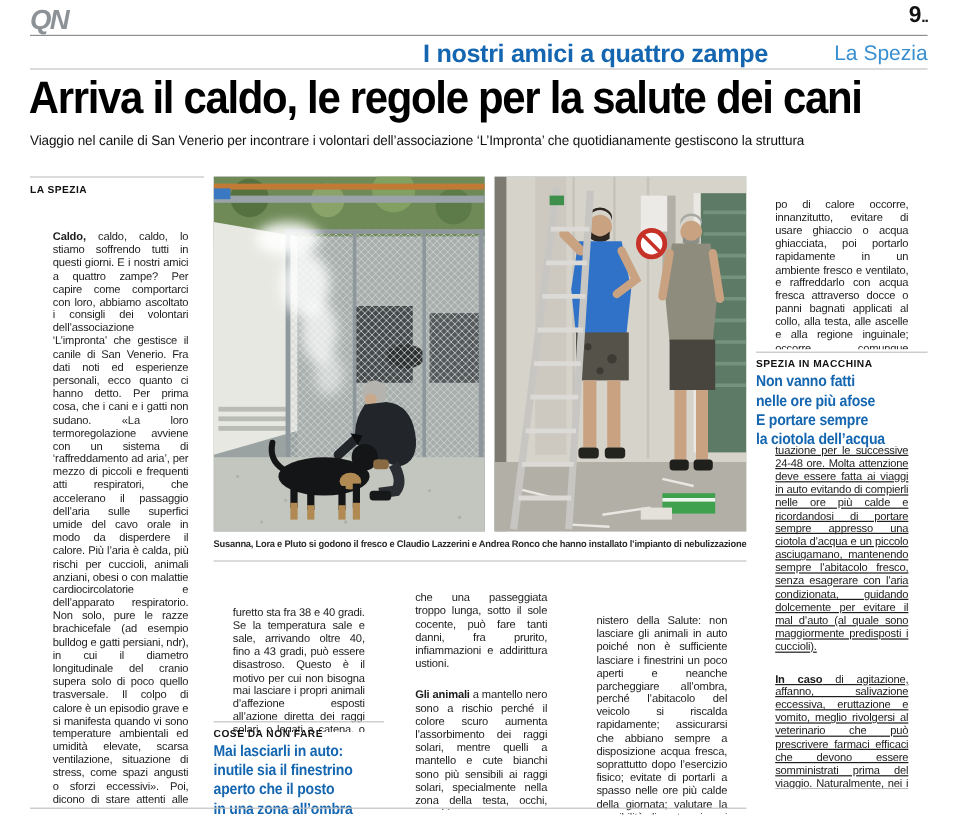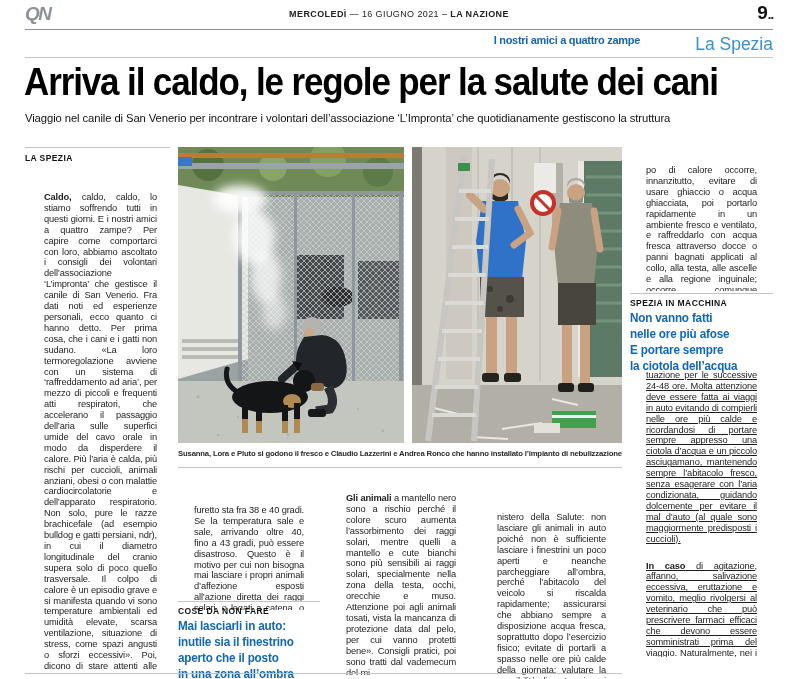--- a/index.html
+++ b/index.html
@@ -6,28 +6,28 @@
   .page {
     position:relative; width:798px; height:679px; background:#fff;
     font-family:"Liberation Sans", sans-serif; color:#1c1c1c; overflow:hidden;
   }
   :root { --accent-blue:#1566b0; --edition-blue:#3a8fd1; }
   .abs { position:absolute; }
   .rule { position:absolute; height:1px; background:#c3c3c3; }
   .rule-dark { background:#8f8f8f; }
 
   
-  .qn-logo { left:25px; top:3px; font-size:19px; font-weight:bold; font-style:italic;
+  .qn-logo { left:25px; top:3px; font-size:23px; font-weight:bold; font-style:italic;
              color:#8d9297; letter-spacing:-1.5px; }
   .dateline { left:0; right:0; top:9px; text-align:center; font-size:9px; color:#222;
               letter-spacing:.4px; }
   .dateline b { font-weight:bold; }
   .pagenum { right:25px; top:2px; font-size:19px; font-weight:bold; color:#111; }
   .pagenum .dots { font-size:13px; letter-spacing:-1px; }
-  .section-banner { right:158px; top:34px; font-size:11px; font-weight:bold;
+  .section-banner { right:158px; top:34px; font-size:21px; font-weight:bold;
                     color:var(--accent-blue); letter-spacing:-0.3px; }
   .edition { right:25px; top:34px; font-size:17.5px; color:var(--edition-blue); }
 
   
   .headline { left:24px; top:61px; font-size:38px; font-weight:bold; color:#000;
               letter-spacing:-1.2px; white-space:nowrap; transform:scaleX(0.92);
               transform-origin:left top; }
   .deck { left:25px; top:112px; width:760px; font-size:11.5px; color:#111;
           letter-spacing:-0.1px; white-space:nowrap; transform:scaleX(0.98);
           transform-origin:left top; }
@@ -53,23 +53,20 @@
 
   .photo { position:absolute; top:147px; height:296px; overflow:hidden; background:#b7bcb6; }
   .photo svg { display:block; }
 </style>
 </head>
 <body>
 
 <div class="page">
 
   <div class="abs qn-logo">QN</div>
-  <div class="abs dateline">
-    <b>MERCOLEDÌ</b><span> — 16 GIUGNO 2021 – </span><b>LA NAZIONE</b>
-  </div>
   <div class="abs pagenum">
     <span>9</span><span class="dots">..</span>
   </div>
   <div class="rule rule-dark" style="left:25px; top:29px; width:748px;"></div>
 
   <div class="abs section-banner">I nostri amici a quattro zampe</div>
   <div class="abs edition">La Spezia</div>
   <div class="rule" style="left:25px; top:57px; width:748px;"></div>
 
   <h1 class="abs headline" style="margin:0;">Arriva il caldo, le regole per la salute dei cani</h1>
@@ -254,20 +251,21 @@
     <p>furetto sta fra 38 e 40 gradi. Se la temperatura sale e sale, arrivando oltre 40, fino a 43 gradi, può essere disastroso. Questo è il motivo per cui non bisogna mai lasciare i propri animali d’affezione esposti all’azione diretta dei raggi solari, o legati a catena, o bloccati in gabbia. E an-</p>
   </div>
   <div class="rule" style="left:178px; top:601px; width:142px;"></div>
   <div class="abs kicker" style="left:178px; top:606px;">COSE DA NON FARE</div>
   <div class="abs blue-head" style="left:178px; top:618px;">Mai lasciarli in auto:
 inutile sia il finestrino
 aperto che il posto
 in una zona all’ombra</div>
 
   <div class="abs body-text col3-body">
+    <p>che una passeggiata troppo lunga, sotto il sole cocente, può fare tanti danni, fra prurito, infiammazioni e addirittura ustioni.</p>
     <p><strong>Gli animali</strong><span> a mantello nero sono a rischio perché il colore scuro aumenta l’assorbimento dei raggi solari, mentre quelli a mantello e cute bianchi sono più sensibili ai raggi solari, specialmente nella zona della testa, occhi, orecchie e muso. Attenzione poi agli animali tosati, vista la mancanza di protezione data dal pelo, per cui vanno protetti bene». Consigli pratici, poi sono tratti dal vademecum del mi-</span></p>
   </div>
 
   <div class="abs body-text col4-body">
     <p>nistero della Salute: non lasciare gli animali in auto poiché non è sufficiente lasciare i finestrini un poco aperti e neanche parcheggiare all’ombra, perché l’abitacolo del veicolo si riscalda rapidamente; assicurarsi che abbiano sempre a disposizione acqua fresca, soprattutto dopo l’esercizio fisico; evitate di portarli a spasso nelle ore più calde della giornata; valutare la possibilità di portare i cani in spiaggia solo se sussistono condizioni favorevoli di ventilazione e di ombra. Poi, in caso di emergenza, se l’animale ha subito un col-</p>
   </div>
 
   <div class="abs body-text col5-p1">
     <p>po di calore occorre, innanzitutto, evitare di usare ghiaccio o acqua ghiacciata, poi portarlo rapidamente in un ambiente fresco e ventilato, e raffreddarlo con acqua fresca attraverso docce o panni bagnati applicati al collo, alla testa, alle ascelle e alla regione inguinale; occorre comunque consultare nel più breve tempo possibile un medico veterinario e monitorare la si-</p>
   </div>

